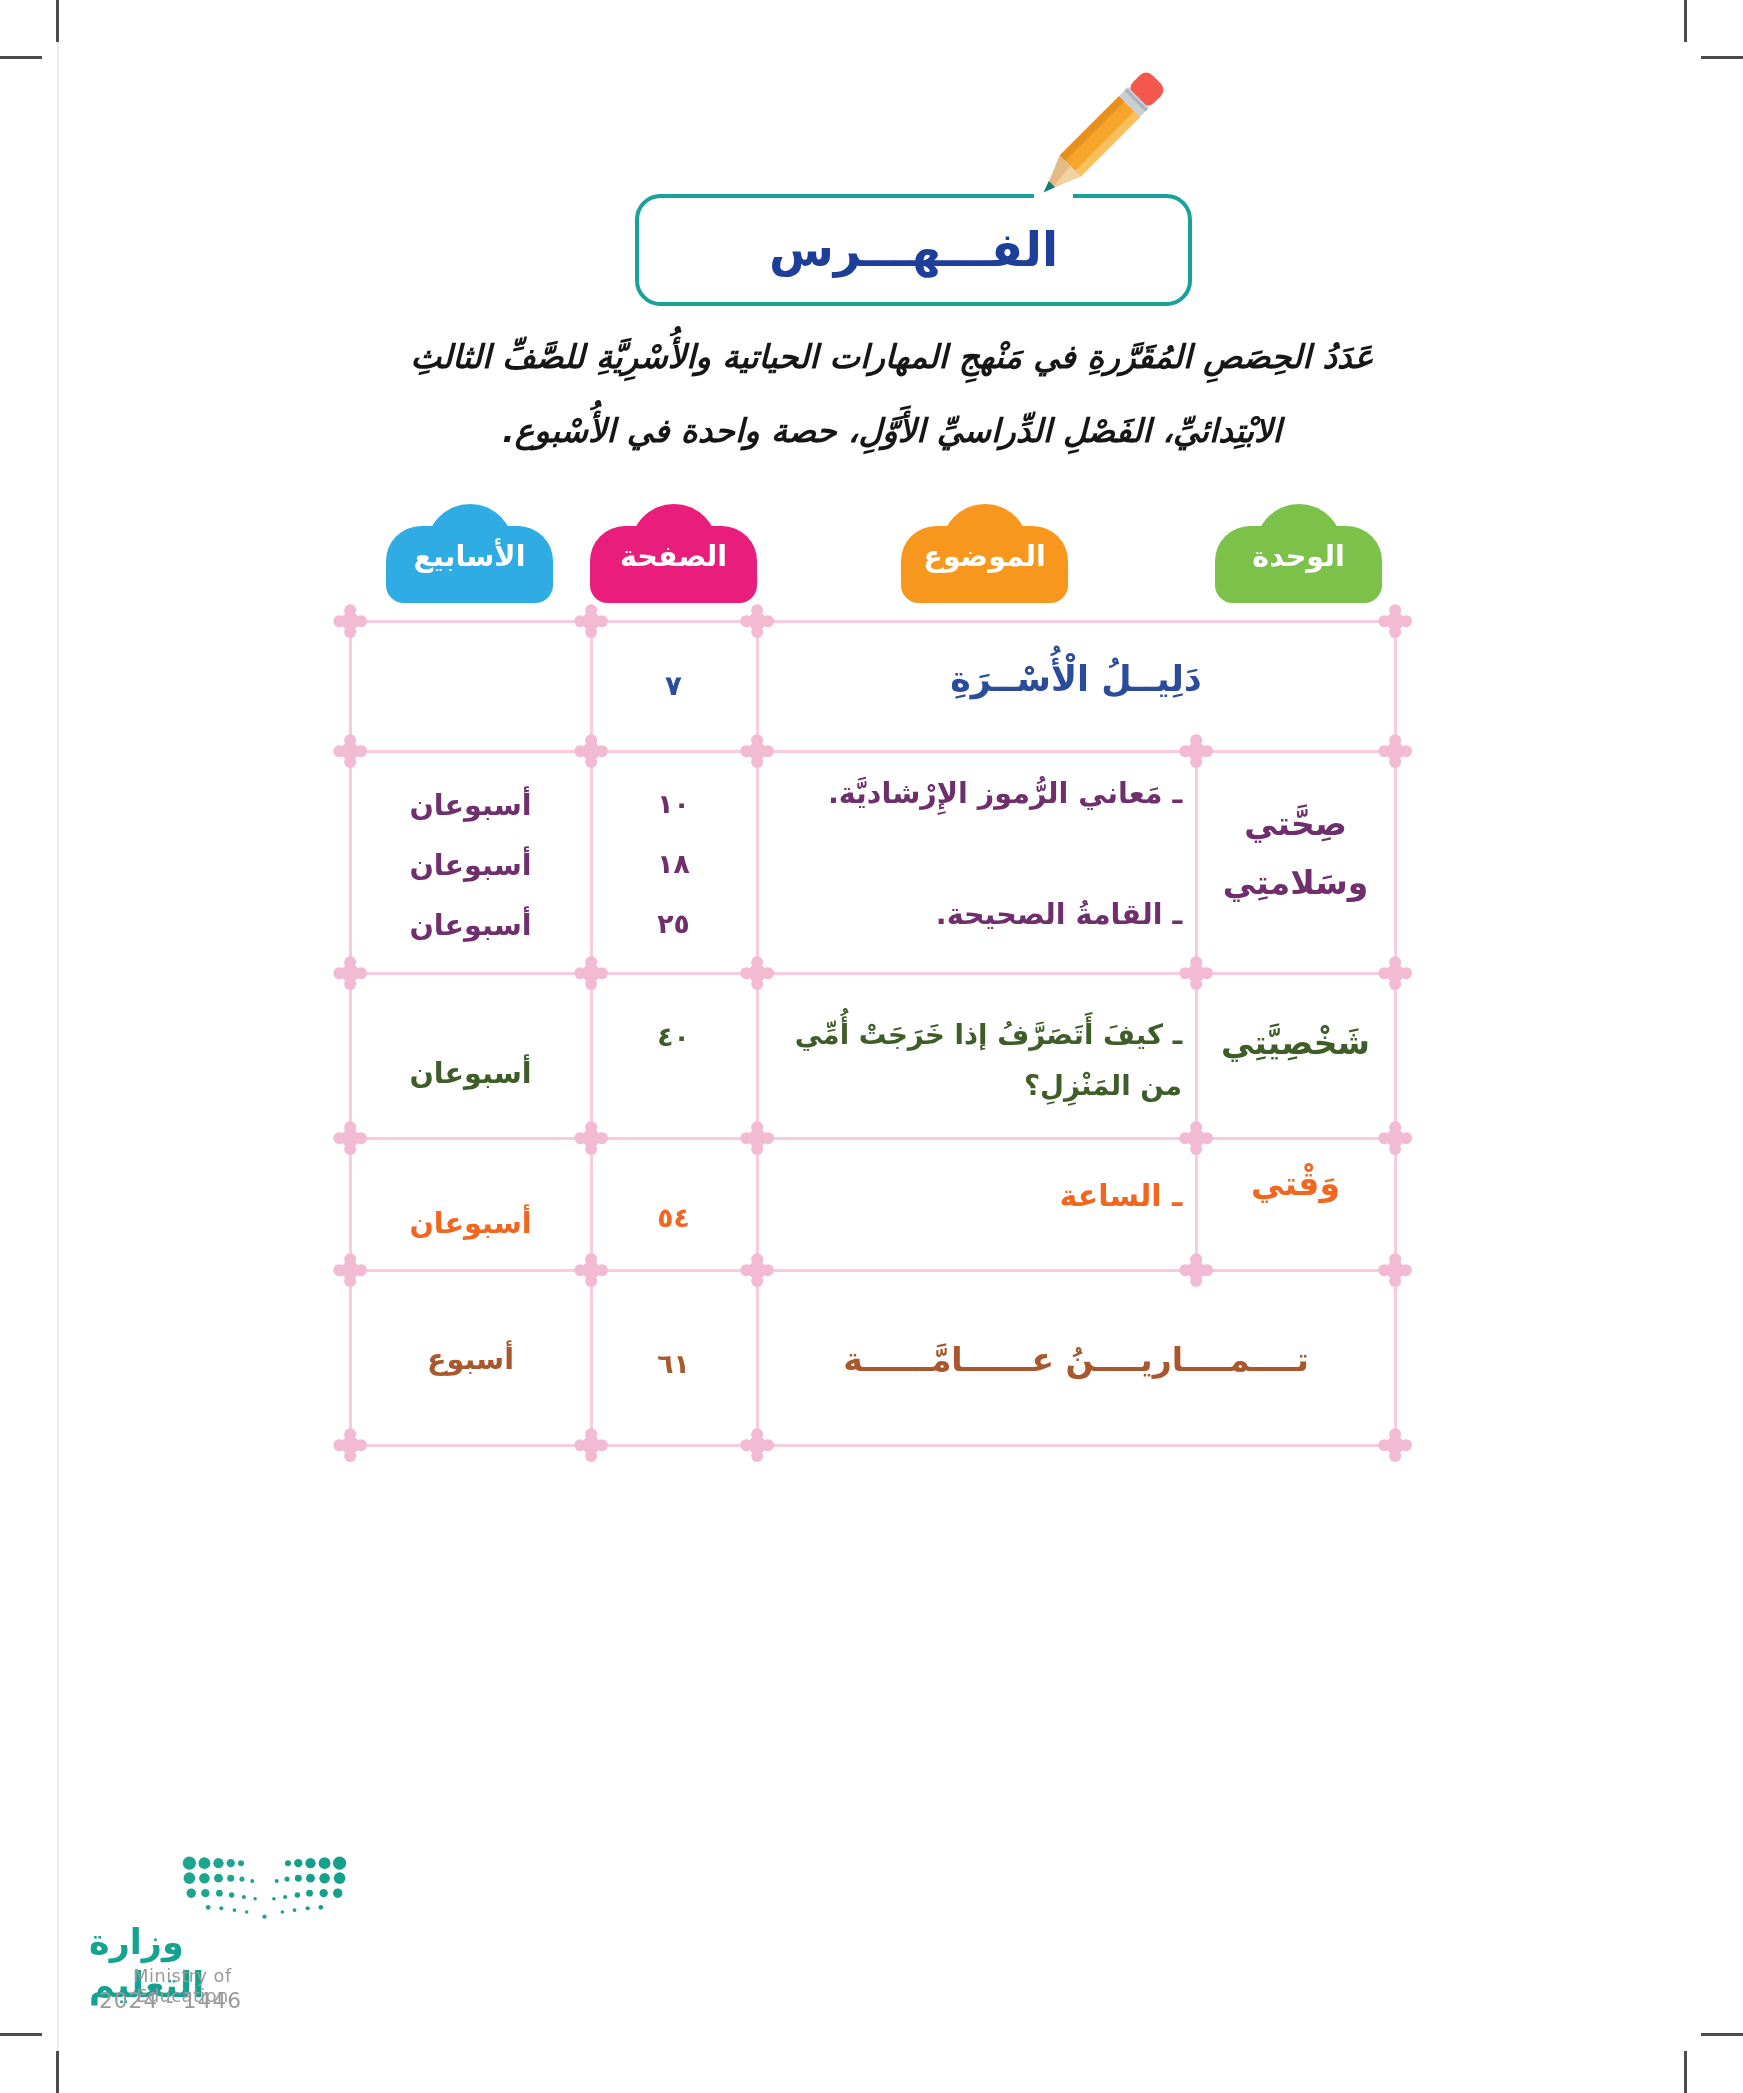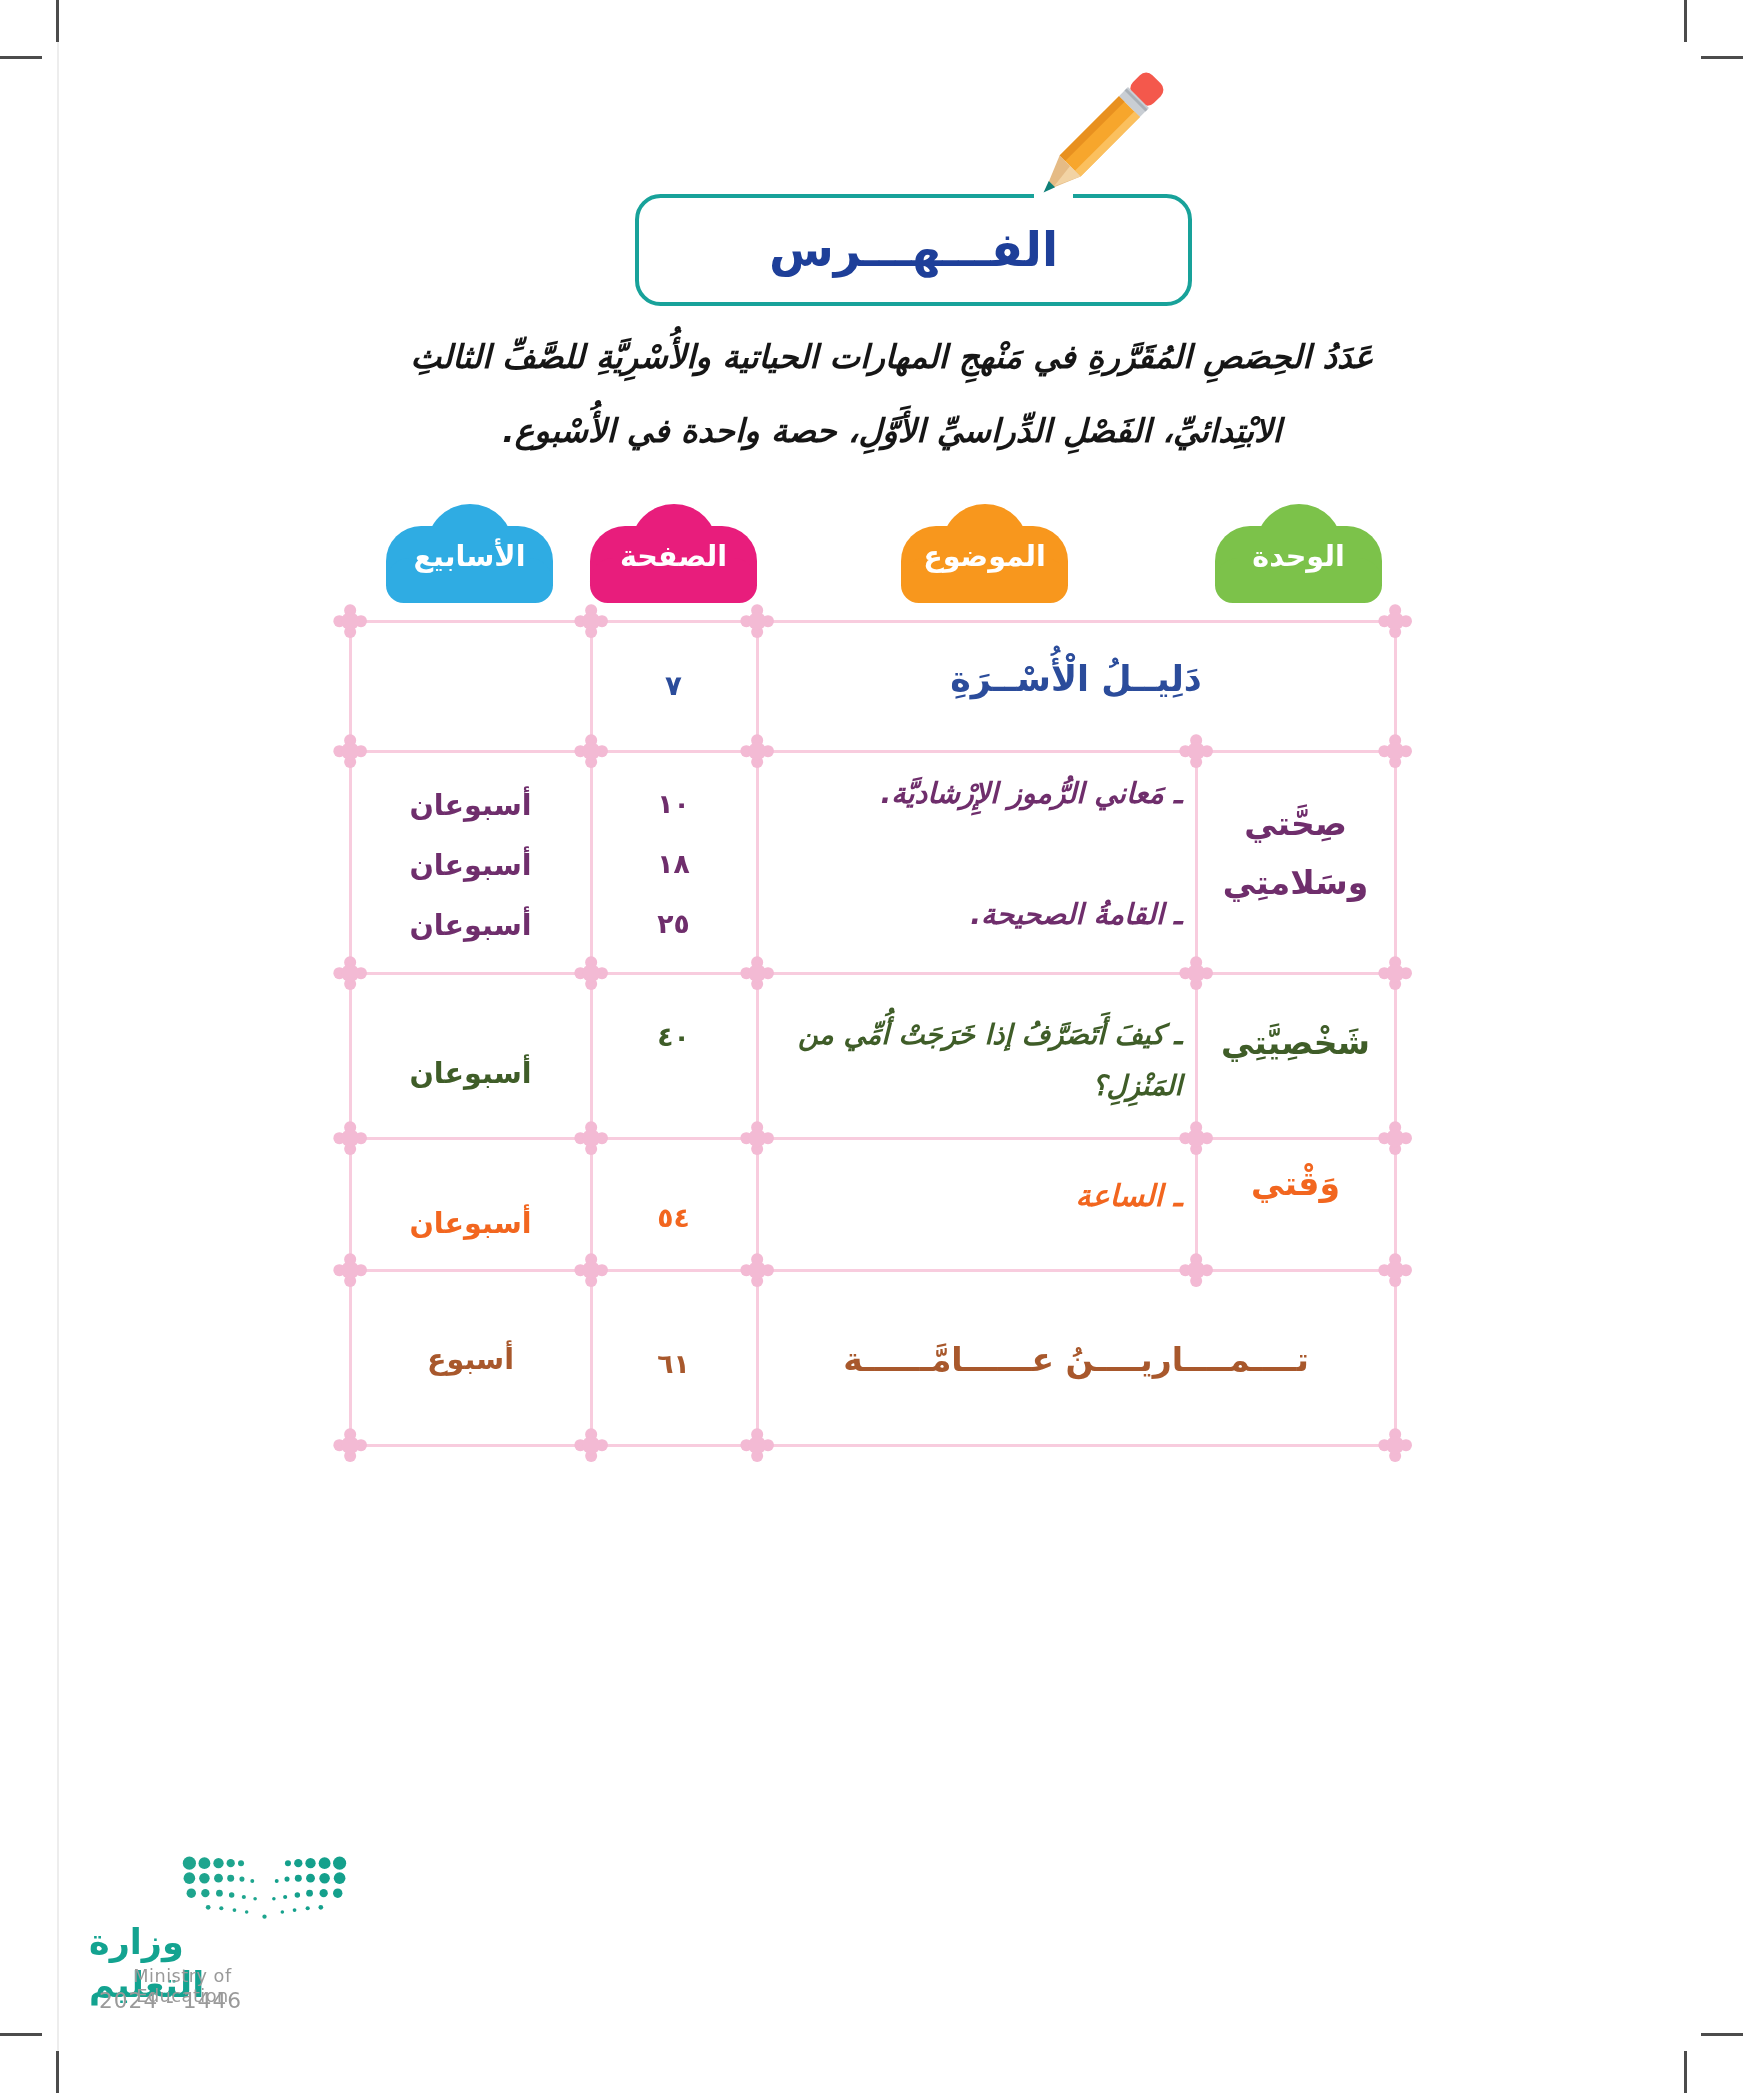--- a/index.html
+++ b/index.html
@@ -28,21 +28,21 @@
   .cloud{position:absolute;width:167px;height:99px;z-index:3;}
   .c-top{position:absolute;left:50%;top:0;transform:translateX(-50%);width:87px;height:87px;
          border-radius:50%;background:var(--c);}
   .c-mid{position:absolute;left:0;top:21.7px;width:100%;height:55px;border-radius:35px 35px 0 0;background:var(--c);}
   .c-base{position:absolute;left:0;bottom:0;width:100%;height:45px;border-radius:23.6px 23.6px 17.7px 17.7px;background:var(--c);}
   .c-label{position:absolute;left:0;top:35px;width:100%;text-align:center;color:#fff;
            font-size:28.6px;font-weight:bold;direction:rtl;}
   
   .t{position:absolute;font-weight:bold;direction:rtl;z-index:4;line-height:51px;}
   .ctr{text-align:center;}
-  .rgt{text-align:right;padding-right:13.8px;box-sizing:border-box;font-style:italic;}
+  .rgt{text-align:right;padding-right:13.8px;box-sizing:border-box;}
   
   .logo-ar{position:absolute;left:89px;top:1921px;width:187px;text-align:left;direction:rtl;
            font-size:35px;font-weight:bold;color:#13a390;line-height:43px;}
   .logo-en{position:absolute;left:94px;top:1966px;width:177px;text-align:center;
            font-size:17.7px;color:#9a9a9a;letter-spacing:0.5px;}
   .logo-yr{position:absolute;left:99px;top:1988px;width:177px;text-align:left;
            font-size:21.7px;color:#9a9a9a;letter-spacing:1px;}
 </style>
 </head>
 <body>

